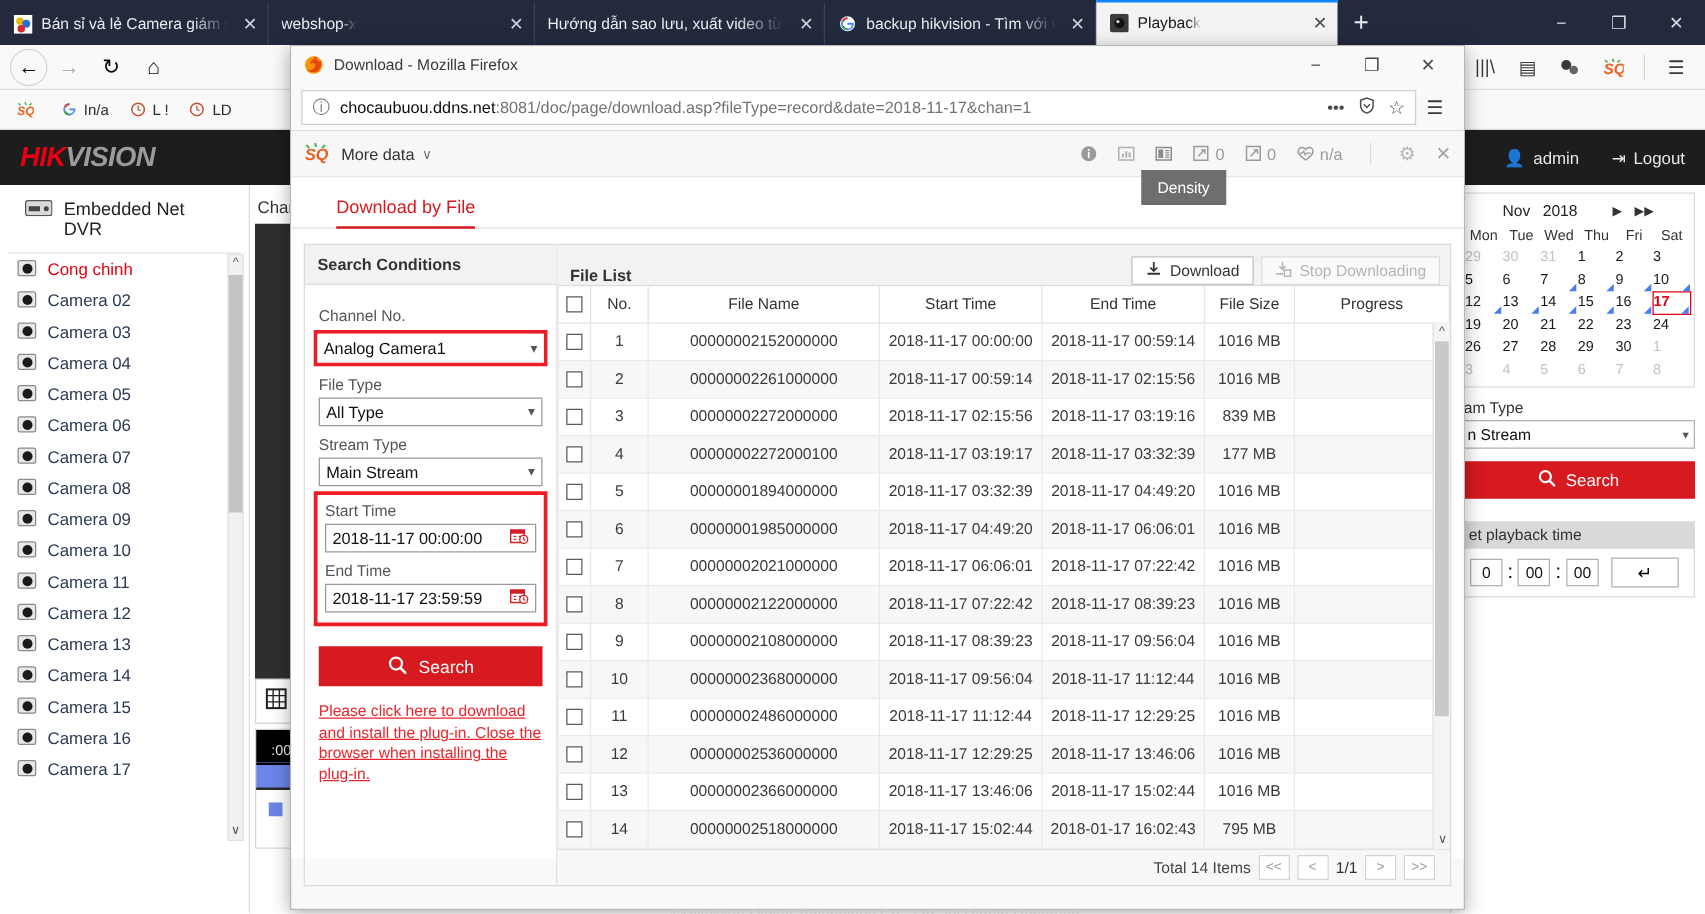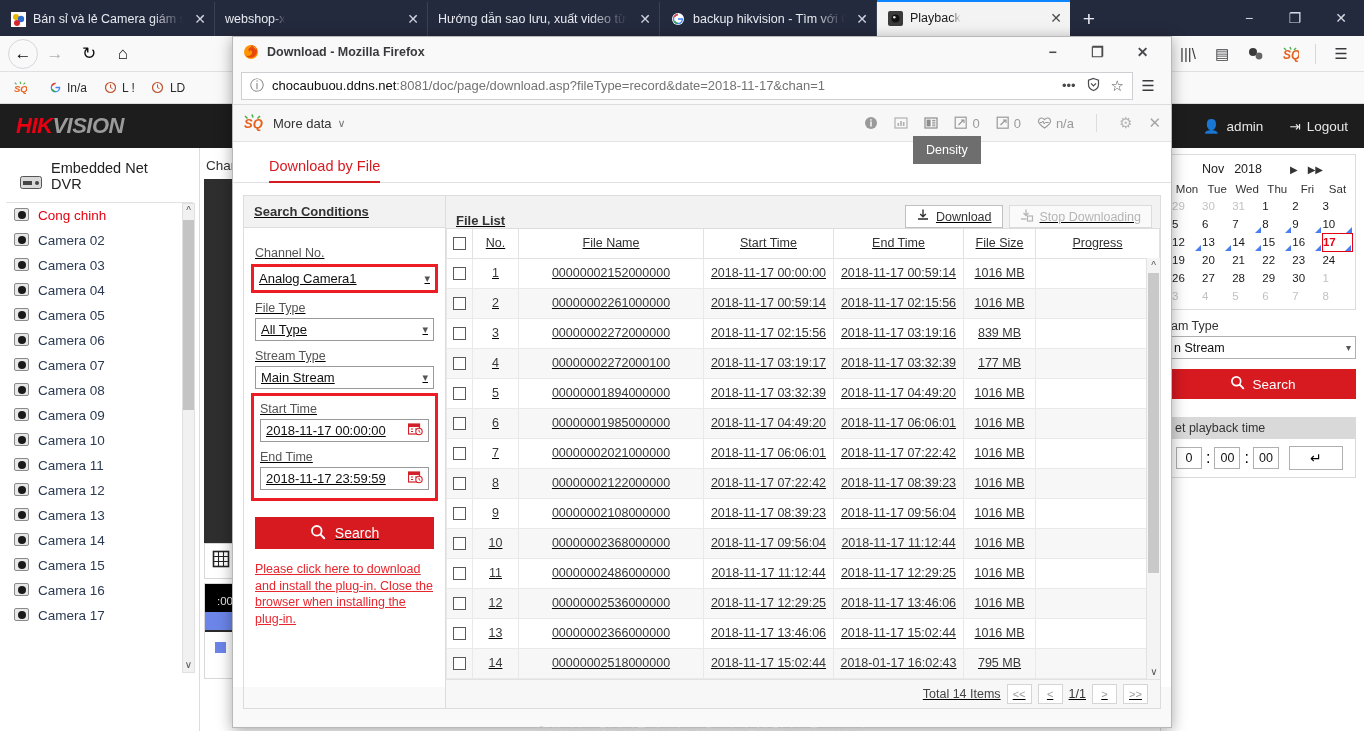--- a/index.html
+++ b/index.html
@@ -72,21 +72,21 @@
     padding: 0 16px; }
   .hik-logo { font-size: 22px; font-style: italic; font-weight: bold; letter-spacing: -0.5px;}
   .hik-logo .hik { color: #e60012; }
   .hik-logo .vision { color: #9b9b9b; }
   .hik-user { margin-left: auto; display: flex; align-items: center; gap: 26px;
     color: #e6e6e6; font-size: 13.5px; }
   .hik-user span.ic { margin-right: 6px; }
 
   .hik-body { display: flex; height: 583px; }
   .hik-left { width: 200px; background: #fff; border-right: 1px solid #dcdcdc; }
-  .dvr-row { display: flex; align-items: flex-end; gap: 9px; padding: 12px 12px 10px 14px;
+  .dvr-row { display: flex; align-items: flex-start; gap: 9px; padding: 12px 12px 10px 14px;
     font-size: 14.5px; color: #222; border-bottom: 1px solid #e2e2e2; margin: 0 6px; }
   .cam-list { position: relative; height: 470px; overflow: hidden; }
   .cam-item { display: flex; align-items: flex-start; gap: 9px; padding: 5px 12px 5px 14px;
     font-size: 13.5px; color: #2b3a52; }
   .cam-item.sel { color: #e60012; }
   .cam-scroll { position: absolute; right: 4px; top: 0; width: 13px; height: 470px;
     background: #f1f1f1; border: 1px solid #e0e0e0; }
   .cam-scroll .thumb { position: absolute; top: 16px; left: 0; width: 11px; height: 190px;
     background: #c4c4c4; }
   .cam-scroll .ar { position: absolute; left: 0; width: 11px; height: 14px; text-align: center;
@@ -138,21 +138,21 @@
   .tbox { width: 26px; height: 22px; border: 1px solid #b0b0b0; font-size: 12.5px;
     display: flex; align-items: center; justify-content: center; color: #111; }
   .enter-btn { width: 54px; height: 24px; border: 1px solid #b0b0b0; display: flex;
     align-items: center; justify-content: center; font-size: 14px; margin-left: 6px; }
 
   
   .dlg { position: absolute; left: 232px; top: 36px; width: 940px; height: 692px;
     background: #f9f9fa; border: 1px solid #b8b8bb;
     box-shadow: 0 3px 14px rgba(0,0,0,0.35); }
   .dlg-title { height: 30px; display: flex; align-items: center; padding: 0 6px 0 10px;
-    background: #f9f9fa; font-size: 12.5px; color: #3a3a3c; font-weight: bold; }
+    background: #f9f9fa; font-size: 12.5px; color: #3a3a3c; }
   .dlg-title .ff-logo { width: 16px; height: 16px; margin-right: 8px; }
   .dlg-title .wc { margin-left: auto; display: flex; }
   .dlg-title .wc div { width: 45px; height: 29px; display: flex; align-items: center;
     justify-content: center; color: #4a4a4d; font-size: 14px; }
   .dlg-url { height: 38px; display: flex; align-items: center; padding: 0 8px;
     background: #f9f9fa; border-bottom: 1px solid #dcdcdf; }
   .url-field { flex: 1; height: 28px; background: #fff; border: 1px solid #cfcfd3;
     display: flex; align-items: center; padding: 0 8px; font-size: 13px; gap: 8px; }
   .url-field .txt { color: #0c0c0d; }
   .url-field .txt .dim { color: #737373; }
@@ -160,21 +160,21 @@
   .dlg-url .hamb { width: 30px; text-align: center; color: #3a3a3c; font-size: 15px; }
 
   .sq-bar { height: 37px; background: #f7f7f7; border-bottom: 1px solid #e3e3e3;
     display: flex; align-items: center; padding: 0 10px; font-size: 13px; color: #333; }
   .sq-bar .sqlogo { margin-right: 10px; }
   .sq-right { margin-left: auto; display: flex; align-items: center; gap: 16px; color: #9a9a9a; font-size: 13px;}
   .sq-right .it { display: flex; align-items: center; gap: 4px; }
   .tooltip { position: absolute; left: 913px; top: 136px; background: #6e6e6e; color: #fff;
     font-size: 12.5px; padding: 7px 13px; }
 
-  .dlg-content { background: #fff; height: 545px; position: relative; text-decoration: underline; }
+  .dlg-content { background: #fff; height: 545px; position: relative; }
   .dbf { color: #d71920; font-size: 14.5px; padding: 16px 0 7px 18px;
     border-bottom: 2px solid #d71920; display: inline-block; margin-left: 18px;
     padding-left: 0; }
   .dbf-line { border-bottom: 1px solid #e0e0e0; margin-top: -1px; }
   .panels { display: flex; padding: 12px 10px 0 10px; gap: 0; }
 
   .sc-panel { width: 203px; border: 1px solid #dcdcdc; }
   .sc-head { background: #f2f2f2; font-size: 13px; font-weight: bold; color: #333;
     padding: 8px 10px; border-bottom: 1px solid #dcdcdc; }
   .sc-body { padding: 10px 11px 12px; }

